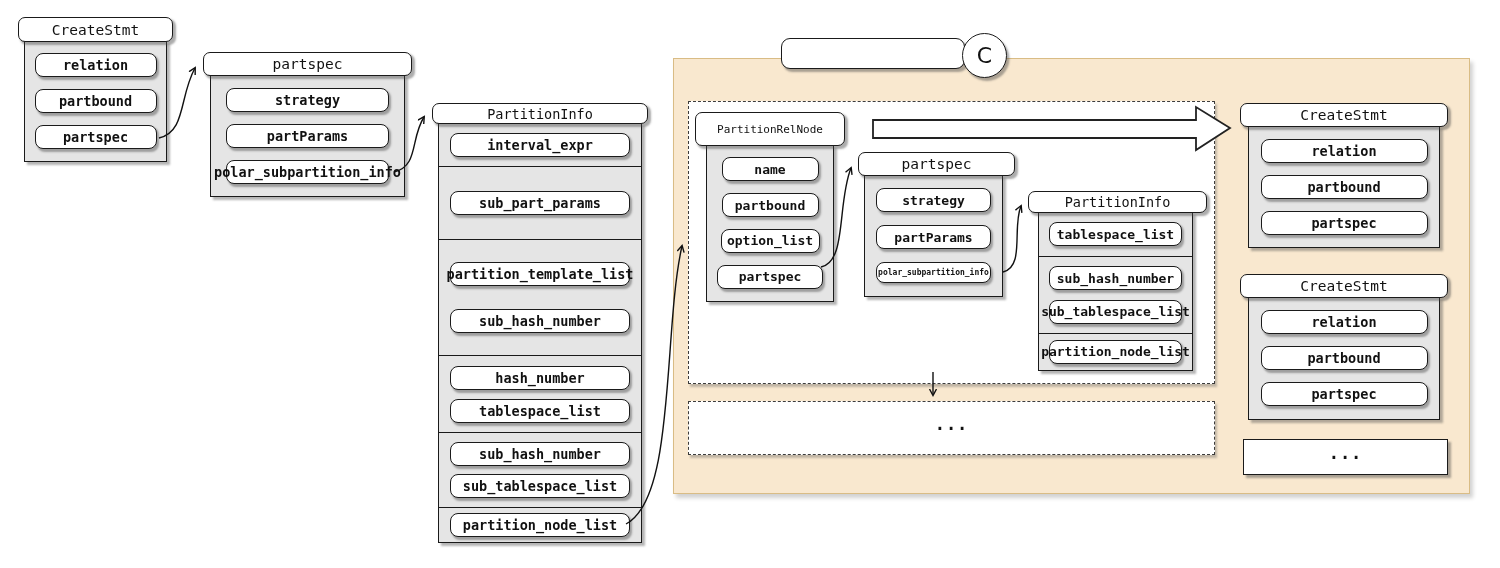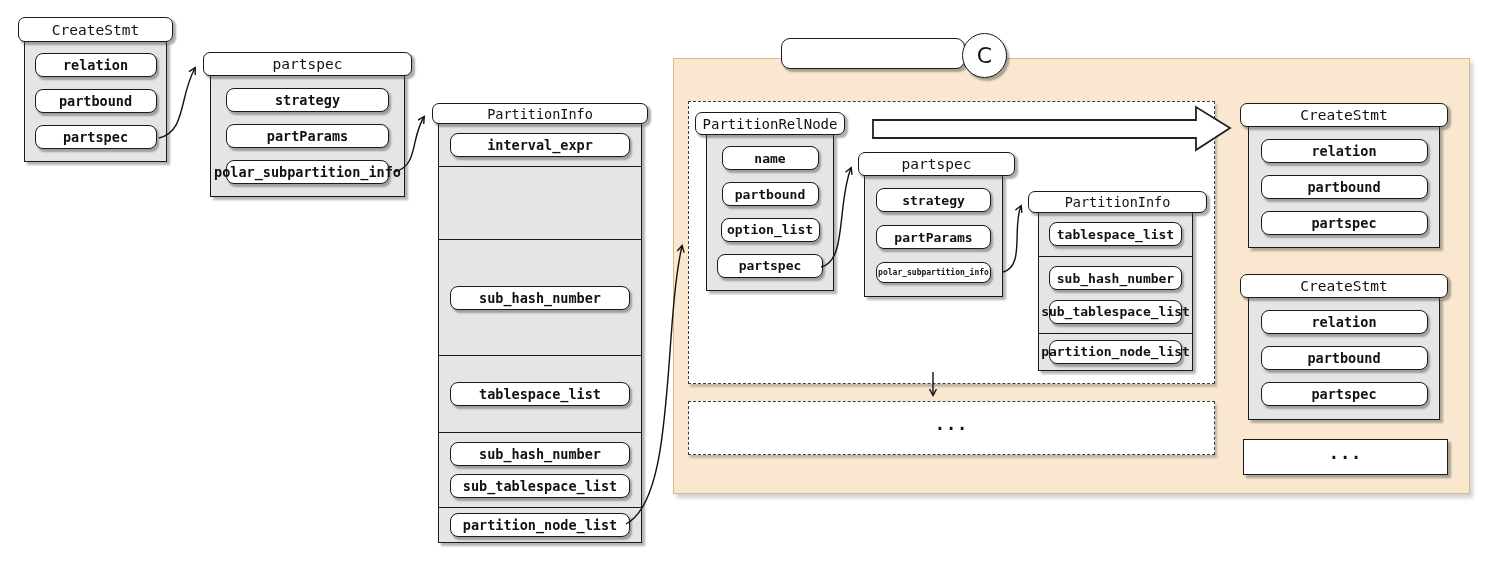--- a/index.html
+++ b/index.html
@@ -105,39 +105,42 @@
     </div>
   </div>
 
   <div class="node" style="left:432px;top:103px;width:216px;">
     <div class="hdr" style="height:21px;font-size:13.5px;">PartitionInfo</div>
     <div class="bod" style="margin:-1.5px 6px 0 6px;height:420px;justify-content:flex-start;">
       <div class="sec" style="height:43px;">
         <div class="fld" style="width:180px;">interval_expr</div>
       </div>
       <div class="sec" style="height:73px;">
+        <div class="fld" style="width:180px;">sub_part_params</div>
       </div>
       <div class="sec" style="height:117px;">
+        <div class="fld" style="width:180px;">partition_template_list</div>
         <div class="fld" style="width:180px;">sub_hash_number</div>
       </div>
       <div class="sec" style="height:77px;">
+        <div class="fld" style="width:180px;">hash_number</div>
         <div class="fld" style="width:180px;">tablespace_list</div>
       </div>
       <div class="sec" style="height:75px;">
         <div class="fld" style="width:180px;">sub_hash_number</div>
         <div class="fld" style="width:180px;">sub_tablespace_list</div>
       </div>
       <div class="sec" style="height:35px;">
         <div class="fld" style="width:180px;">partition_node_list</div>
       </div>
     </div>
   </div>
 
   <div class="node" style="left:695px;top:112px;width:150px;">
-    <div class="hdr" style="height:23px;font-size:14px;">PartitionRelNode</div>
+    <div class="hdr" style="height:34px;font-size:11px;">PartitionRelNode</div>
     <div class="bod" style="margin:-1.5px 11px 0 11px;height:157px;">
       <div class="fld" style="width:97px;font-size:13px;">name</div>
       <div class="fld" style="width:97px;font-size:13px;">partbound</div>
       <div class="fld" style="width:99px;font-size:13px;">option_list</div>
       <div class="fld" style="width:106px;font-size:13px;">partspec</div>
     </div>
   </div>
 
   <div class="node" style="left:858px;top:152px;width:157px;">
     <div class="hdr" style="height:24px;">partspec</div>

